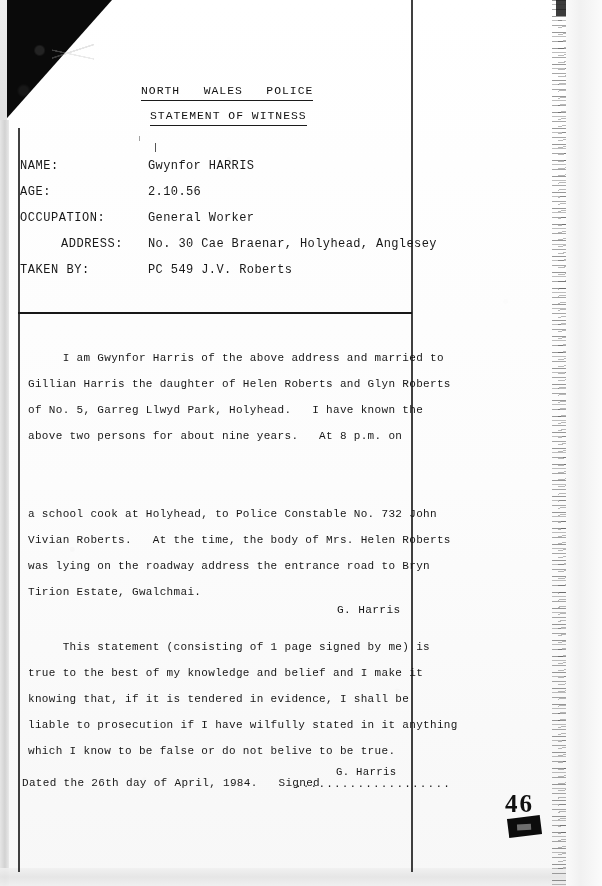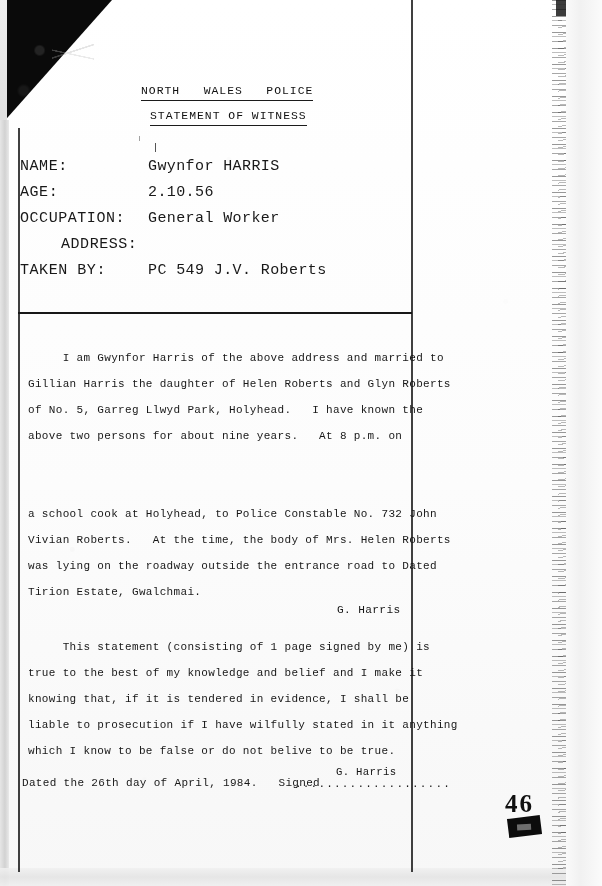--- a/index.html
+++ b/index.html
@@ -152,21 +152,21 @@
     position: absolute;
     left: 18px; top: 312px;
     width: 394px; height: 2px;
     background: #171717;
   }
 
   
   .t {
     position: absolute;
     white-space: pre;
-    font-size: 15px;
+    font-size: 12px;
     line-height: 13px;
     letter-spacing: .38px;
     color: #181818;
   }
   .hdr {
     font-size: 11.4px;
     letter-spacing: 1.0px;
     border-bottom: 1.4px solid #1b1b1b;
     padding-bottom: 2px;
     color: #101010;
@@ -271,29 +271,30 @@
 
   <div class="t label" style="left:20px; top:160px;">NAME:</div>
   <div class="t label" style="left:20px; top:186px;">AGE:</div>
   <div class="t label" style="left:20px; top:212px;">OCCUPATION:</div>
   <div class="t label" style="left:20px; top:238px;margin-left:41px;">ADDRESS:</div>
   <div class="t label" style="left:20px; top:264px;">TAKEN BY:</div>
 
   <div class="t value" style="left:148px; top:160px;">Gwynfor HARRIS</div>
   <div class="t value" style="left:148px; top:186px;">2.10.56</div>
   <div class="t value" style="left:148px; top:212px;">General Worker</div>
+  <div class="t value" style="left:148px; top:238px;">No. 30 Cae Braenar, Holyhead, Anglesey</div>
   <div class="t value" style="left:148px; top:264px;">PC 549 J.V. Roberts</div>
 
   <div class="body-line" style="top:352px;">     I am Gwynfor Harris of the above address and married to</div>
   <div class="body-line" style="top:378px;">Gillian Harris the daughter of Helen Roberts and Glyn Roberts</div>
   <div class="body-line" style="top:404px;">of No. 5, Garreg Llwyd Park, Holyhead.   I have known the</div>
   <div class="body-line" style="top:430px;">above two persons for about nine years.   At 8 p.m. on</div>
   <div class="body-line" style="top:508px;">a school cook at Holyhead, to Police Constable No. 732 John</div>
   <div class="body-line" style="top:534px;">Vivian Roberts.   At the time, the body of Mrs. Helen Roberts</div>
-  <div class="body-line" style="top:560px;">was lying on the roadway outside the entrance road to Dated</div>
+  <div class="body-line" style="top:560px;">was lying on the roadway address the entrance road to Bryn</div>
   <div class="body-line" style="top:586px;">Tirion Estate, Gwalchmai.</div>
 
   <div class="sig" style="left:337px; top:604px;">G. Harris</div>
 
   <div class="body-line" style="top:641px;">     This statement (consisting of 1 page signed by me) is</div>
   <div class="body-line" style="top:667px;">true to the best of my knowledge and belief and I make it</div>
   <div class="body-line" style="top:693px;">knowing that, if it is tendered in evidence, I shall be</div>
   <div class="body-line" style="top:719px;">liable to prosecution if I have wilfully stated in it anything</div>
   <div class="body-line" style="top:745px;">which I know to be false or do not belive to be true.</div>
 

